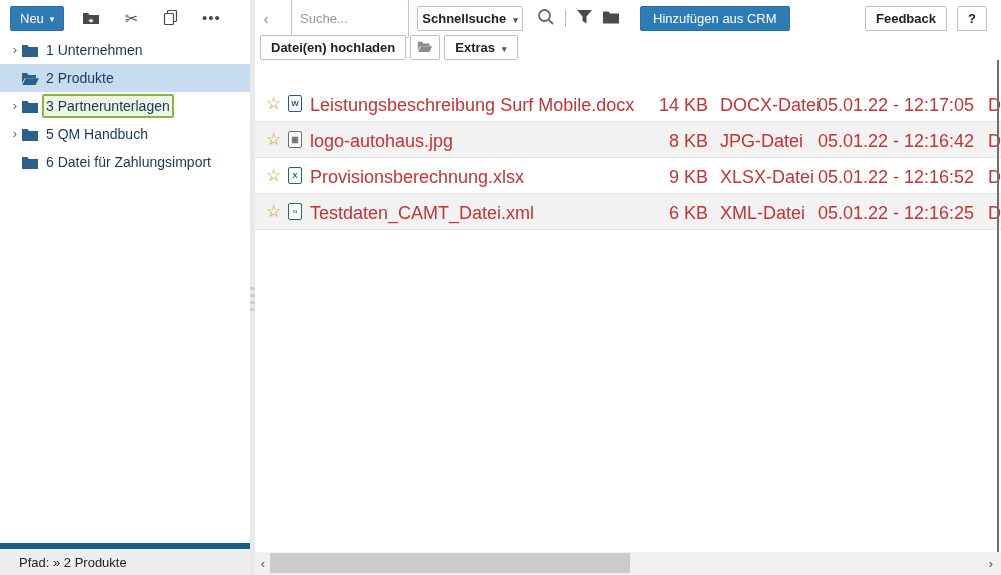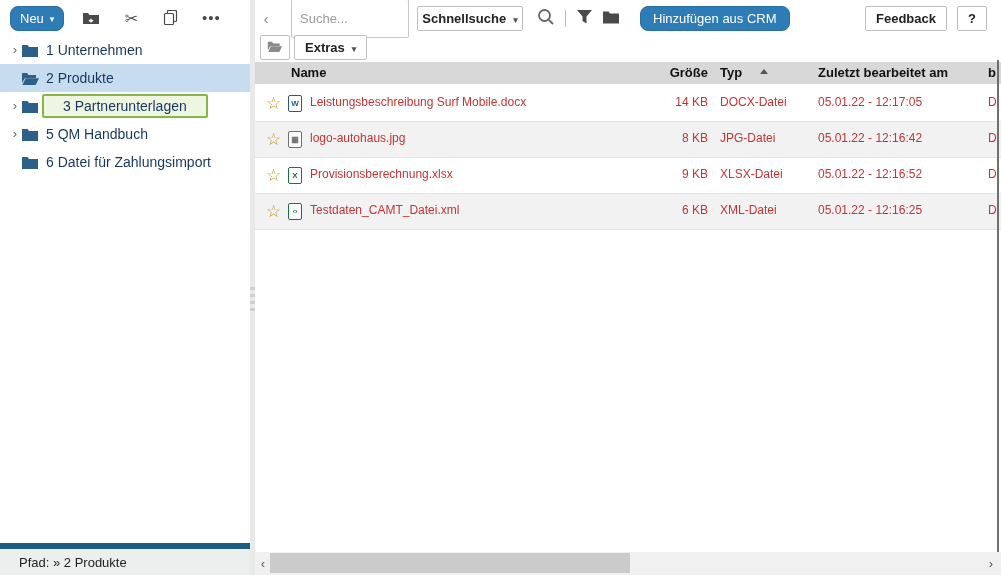--- a/index.html
+++ b/index.html
@@ -3,33 +3,33 @@
 <meta charset="utf-8">
 <style>
   * { margin:0; padding:0; box-sizing:border-box; }
   html,body { width:1001px; height:575px; overflow:hidden; }
   body { font-family:"Liberation Sans", sans-serif; font-size:13px; background:#fff; color:#222; }
   #app { position:relative; width:1001px; height:575px; background:#fff; overflow:hidden; }
 
   
   .sidebar { position:absolute; left:0; top:0; width:250px; height:575px; background:#fff; }
   .sb-toolbar { position:absolute; left:0; top:0; width:250px; height:36px; display:flex; align-items:center; padding-left:10px; gap:14px; background:#fff; }
-  .btn-blue { background:#2e7cb5; color:#fff; border:1px solid #2a6f a3; border:1px solid #2a6fa3; border-radius:8px; font-family:inherit; font-size:13px; padding:4px 9px; cursor:pointer; display:inline-flex; align-items:center; gap:6px; }
+  .btn-blue { background:#2e7cb5; color:#fff; border:1px solid #2a6f a3; border:1px solid #2a6fa3; border-radius:2px; font-family:inherit; font-size:13px; padding:4px 9px; cursor:pointer; display:inline-flex; align-items:center; gap:6px; }
   .btn-blue .caret { font-size:9px; position:relative; top:1px; }
   .icon-btn { background:transparent; border:none; width:26px; height:26px; display:inline-flex; align-items:center; justify-content:center; color:#4a4a4a; cursor:pointer; font-size:16px; }
   .icon-btn svg { display:block; }
   .more-dots { font-size:15px; letter-spacing:1px; color:#4a4a4a; line-height:10px; }
 
   .tree { position:absolute; left:0; top:36px; width:250px; }
   .titem { height:28px; display:flex; align-items:center; padding-left:8px; cursor:pointer; }
   .titem.selected { background:#c7ddef; }
   .tchev { width:14px; color:#666; font-size:13px; text-align:center; flex:0 0 14px; line-height:14px; }
   .tfolder { width:18px; flex:0 0 18px; display:flex; align-items:center; }
   .tlabel { margin-left:6px; font-size:14px; color:#17375e; white-space:nowrap; }
-  .tlabel.hl { border:2px solid #85b743; background:#eef5e2; border-radius:2px; padding:2px 19px; margin-left:2px; }
+  .tlabel.hl { border:2px solid #85b743; background:#eef5e2; border-radius:2px; padding:2px 2px; margin-left:2px; }
 
   .sb-bluebar { position:absolute; left:0; bottom:26px; width:250px; height:6px; background:#1d5c82; }
   .sb-status { position:absolute; left:0; bottom:0; width:250px; height:26px; background:#edefef; display:flex; align-items:center; padding-left:19px; font-size:13px; color:#222; }
 
   
   .splitter { position:absolute; left:250px; top:0; width:5px; height:575px; background:#e9e9e9; cursor:col-resize; }
   .splitter .dots { position:absolute; left:0; top:287px; width:5px; }
   .splitter .dots i { display:block; width:5px; height:3px; background:#cfcfcf; margin-bottom:4px; }
 
   
@@ -57,21 +57,21 @@
   .th-size { left:370px; width:83px; text-align:right; }
   .th-type { left:465px; }
   .th-sort { position:absolute; left:505px; top:7px; width:0; height:0; border-left:4px solid transparent; border-right:4px solid transparent; border-bottom:5px solid #555; }
   .th-mod { left:563px; }
   .th-clip { left:733px; }
 
   .rows { position:absolute; left:0; top:86px; width:746px; }
   .frow { position:relative; height:36px; border-bottom:1px solid #e4e4e4; cursor:pointer; }
   .frow.alt { background:#f2f2f2; }
   .frow > span, .frow > div { position:absolute; }
-  .cell { top:9px; font-size:12px; color:#c33434; white-space:nowrap; }
+  .cell { top:9px; font-size:18px; color:#c33434; white-space:nowrap; }
   .star { left:11px; top:7px; font-size:17px; color:#c8961e; cursor:pointer; }
   .ficon { left:33px; top:9px; width:14px; height:17px; border-radius:2px; background:#fff; display:flex; align-items:center; justify-content:center; }
   .ficon b { font-size:8px; font-weight:bold; line-height:8px; }
   .c-name { left:55px; }
   .c-size { left:370px; width:83px; text-align:right; }
   .c-type { left:465px; }
   .c-mod  { left:563px; }
   .c-clip { left:733px; }
 
   .edge-line { position:absolute; left:742px; top:60px; width:2px; height:492px; background:#6f6f6f; }
@@ -217,42 +217,37 @@
       <span class="tb-spacer"></span>
       <button class="btn-white feedback-btn">
         <span>Feedback</span>
       </button>
       <button class="btn-white help-btn">
         <span>?</span>
       </button>
     </div>
 
     <div class="toolbar2">
+      <button class="btn-white">
+        <span>Datei(en) hochladen</span>
+      </button>
       <button class="btn-white" style="width:30px; justify-content:center">
         <span>
           <svg width="16" height="11" viewBox="0 0 17 13">
               <path d="M0 1 h5 l1.5 2 H14 v3 H3 L0 11 z" fill="#8a8a8a"></path>
               <path d="M3.6 6.2 H17 L13.6 13 H0.4 z" fill="#8a8a8a"></path>
             </svg>
         </span>
       </button>
       <button class="btn-white">
         <span>Extras</span>
         <span class="dd-caret">▾</span>
       </button>
     </div>
 
-    <div class="thead">
-      <span class="th-name">Name</span>
-      <span class="th-size">Größe</span>
-      <span class="th-type">Typ</span>
-      <i class="th-sort"></i>
-      <span class="th-mod">Zuletzt bearbeitet am</span>
-      <span class="th-clip">b</span>
-    </div>
 
     <div class="rows">
 
       <div class="frow">
         <span class="star">☆</span>
         <div class="ficon" style="border:1px solid #2b579a">
           <b style="color:#2b579a">W</b>
         </div>
         <span class="cell c-name">Leistungsbeschreibung Surf Mobile.docx</span>
         <span class="cell c-size">14 KB</span>

